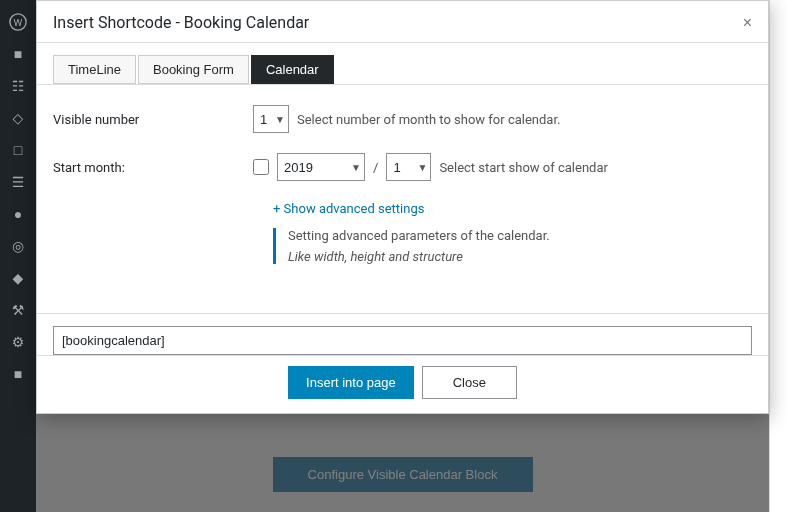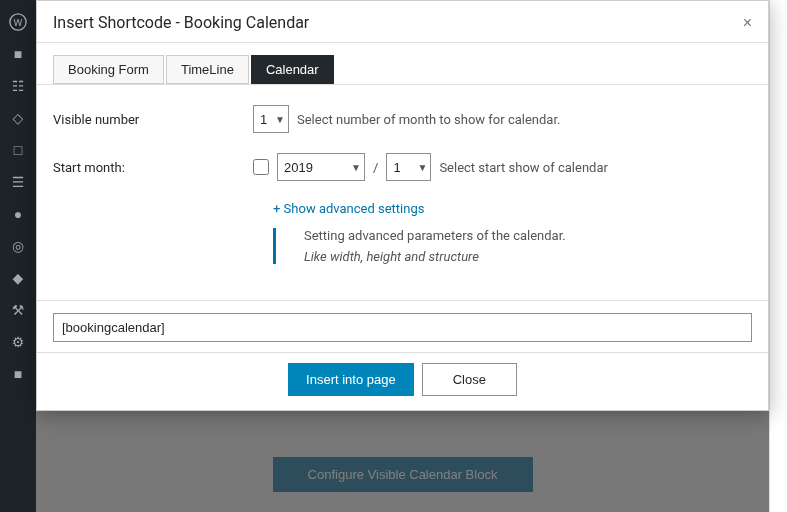--- a/index.html
+++ b/index.html
@@ -246,39 +246,39 @@
       font-size: 13px;
       display: inline-block;
       margin-bottom: 12px;
       margin-left: 220px;
     }
 
     
     .advanced-box {
       margin-left: 220px;
       border-left: 3px solid #0073aa;
-      padding-left: 28px;
-      margin-bottom: 16px;
+      padding-left: 12px;
+      margin-bottom: 29px;
     }
 
     .advanced-box p {
       font-size: 13px;
       color: #555;
       margin-bottom: 6px;
     }
 
     .advanced-box p.italic {
       font-style: italic;
       margin-bottom: 0;
     }
 
     
     .shortcode-row {
       padding: 0 16px;
-      margin-bottom: 10px;
+      margin-bottom: 0;
     }
 
     .shortcode-input {
       width: 100%;
       border: 1px solid #8c8f94;
       padding: 6px 8px;
       font-size: 13px;
       color: #23282d;
       background: #fff;
     }
@@ -353,22 +353,22 @@
   <div class="modal">
 
     <div class="modal-header">
       <span class="modal-title">Insert Shortcode - Booking Calendar</span>
       <button class="modal-close">×</button>
     </div>
 
     <div class="modal-body">
 
       <div class="tabs">
+        <button class="tab">TimeLine</button>
         <button class="tab">Booking Form</button>
-        <button class="tab">TimeLine</button>
         <button class="tab active">Calendar</button>
       </div>
 
       <div class="tab-content">
 
         
         <div class="form-row">
           <span class="form-label">Visible number</span>
           <div class="form-controls">
             <div class="select-wrapper">

